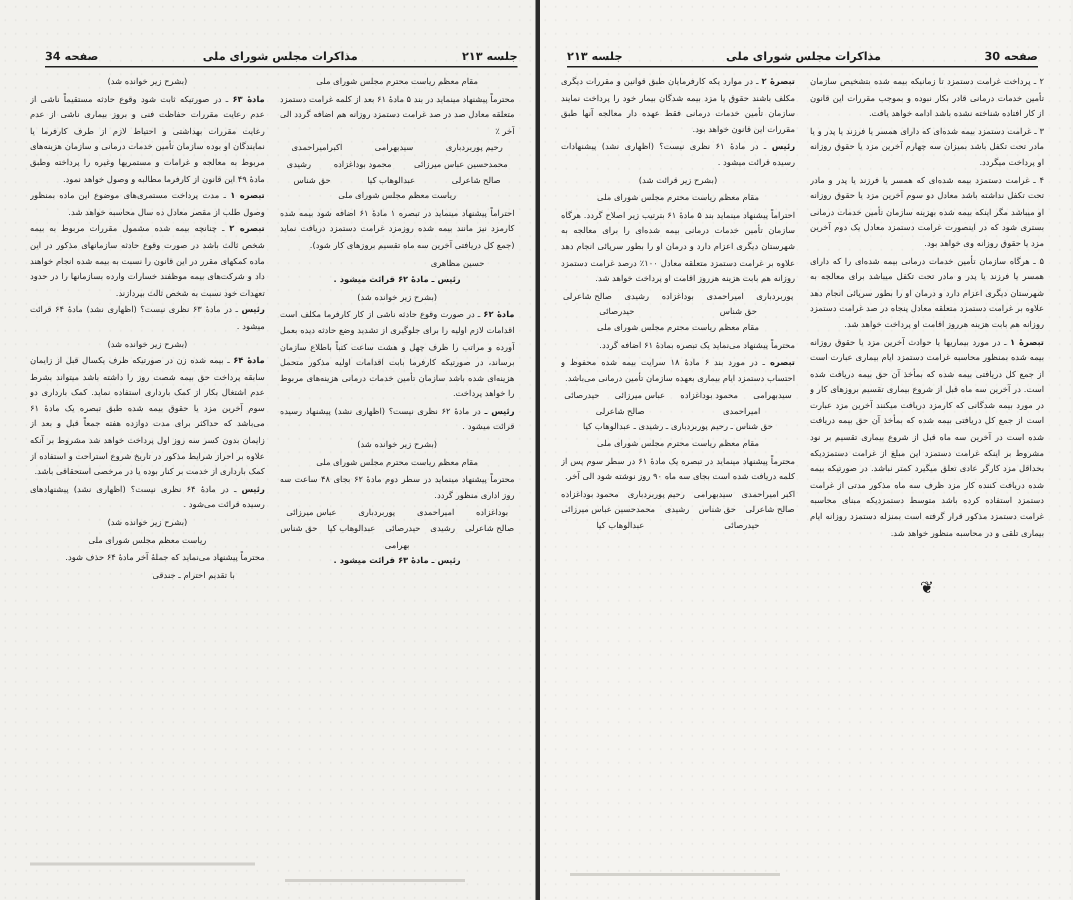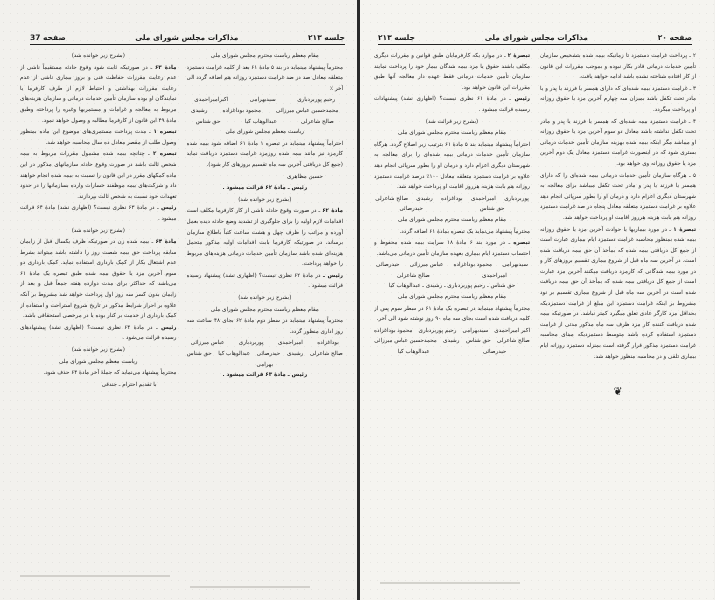--- a/index.html
+++ b/index.html
@@ -56,21 +56,21 @@
 </head>
 <body>
 
 <div class="spread">
 
   <div class="page left">
     <div class="speckle"></div>
     <div class="header">
       <span>جلسه ۲۱۳</span>
       <span>مذاکرات مجلس شورای ملی</span>
-      <span>صفحه 37</span>
+      <span>صفحه 34</span>
     </div>
     <div class="cols">
       <div class="col">
           <p class="center">مقام معظم ریاست محترم مجلس شورای ملی</p>
           <p>محترماً پیشنهاد مینماید در بند ۵ مادهٔ ۶۱ بعد از کلمه غرامت دستمزد متعلقه معادل صد در صد غرامت دستمزد روزانه هم اضافه گردد الی آخر ٪</p>
           <div class="names">
             <span>رحیم پوربردباری</span>
             <span>سیدبهرامی</span>
             <span>اکبرامیراحمدی</span>
             <span>محمدحسین عباس میرزائی</span>
@@ -119,21 +119,21 @@
           <p style="padding-right: 20px;">با تقدیم احترام ـ جندقی</p>
         </div>
     </div>
     <div class="smudge" style="left:20px; width:150px; top:575px;"></div>
     <div class="smudge" style="left:190px; width:120px; top:586px;"></div>
   </div>
 
   <div class="page right">
     <div class="speckle"></div>
     <div class="header">
-      <span>صفحه ۲۰</span>
+      <span>صفحه 30</span>
       <span>مذاکرات مجلس شورای ملی</span>
       <span>جلسه ۲۱۳</span>
     </div>
     <div class="cols">
       <div class="col">
         <div>
             <p>۲ ـ پرداخت غرامت دستمزد تا زمانیکه بیمه شده بتشخیص سازمان تأمین خدمات درمانی قادر بکار نبوده و بموجب مقررات این قانون از کار افتاده شناخته نشده باشد ادامه خواهد یافت.</p>
             <p>۳ ـ غرامت دستمزد بیمه شده‌ای که دارای همسر یا فرزند یا پدر و یا مادر تحت تکفل باشد بمیزان سه چهارم آخرین مزد یا حقوق روزانه او پرداخت میگردد.</p>
             <p>۴ ـ غرامت دستمزد بیمه شده‌ای که همسر یا فرزند یا پدر و مادر تحت تکفل نداشته باشد معادل دو سوم آخرین مزد یا حقوق روزانه او میباشد مگر اینکه بیمه شده بهزینه سازمان تأمین خدمات درمانی بستری شود که در اینصورت غرامت دستمزد معادل یک دوم آخرین مزد یا حقوق روزانه وی خواهد بود.</p>
             <p>۵ ـ هرگاه سازمان تأمین خدمات درمانی بیمه شده‌ای را که دارای همسر یا فرزند یا پدر و مادر تحت تکفل میباشد برای معالجه به شهرستان دیگری اعزام دارد و درمان او را بطور سرپائی انجام دهد علاوه بر غرامت دستمزد متعلقه معادل پنجاه در صد غرامت دستمزد روزانه هم بابت هزینه هرروز اقامت او پرداخت خواهد شد.</p>

